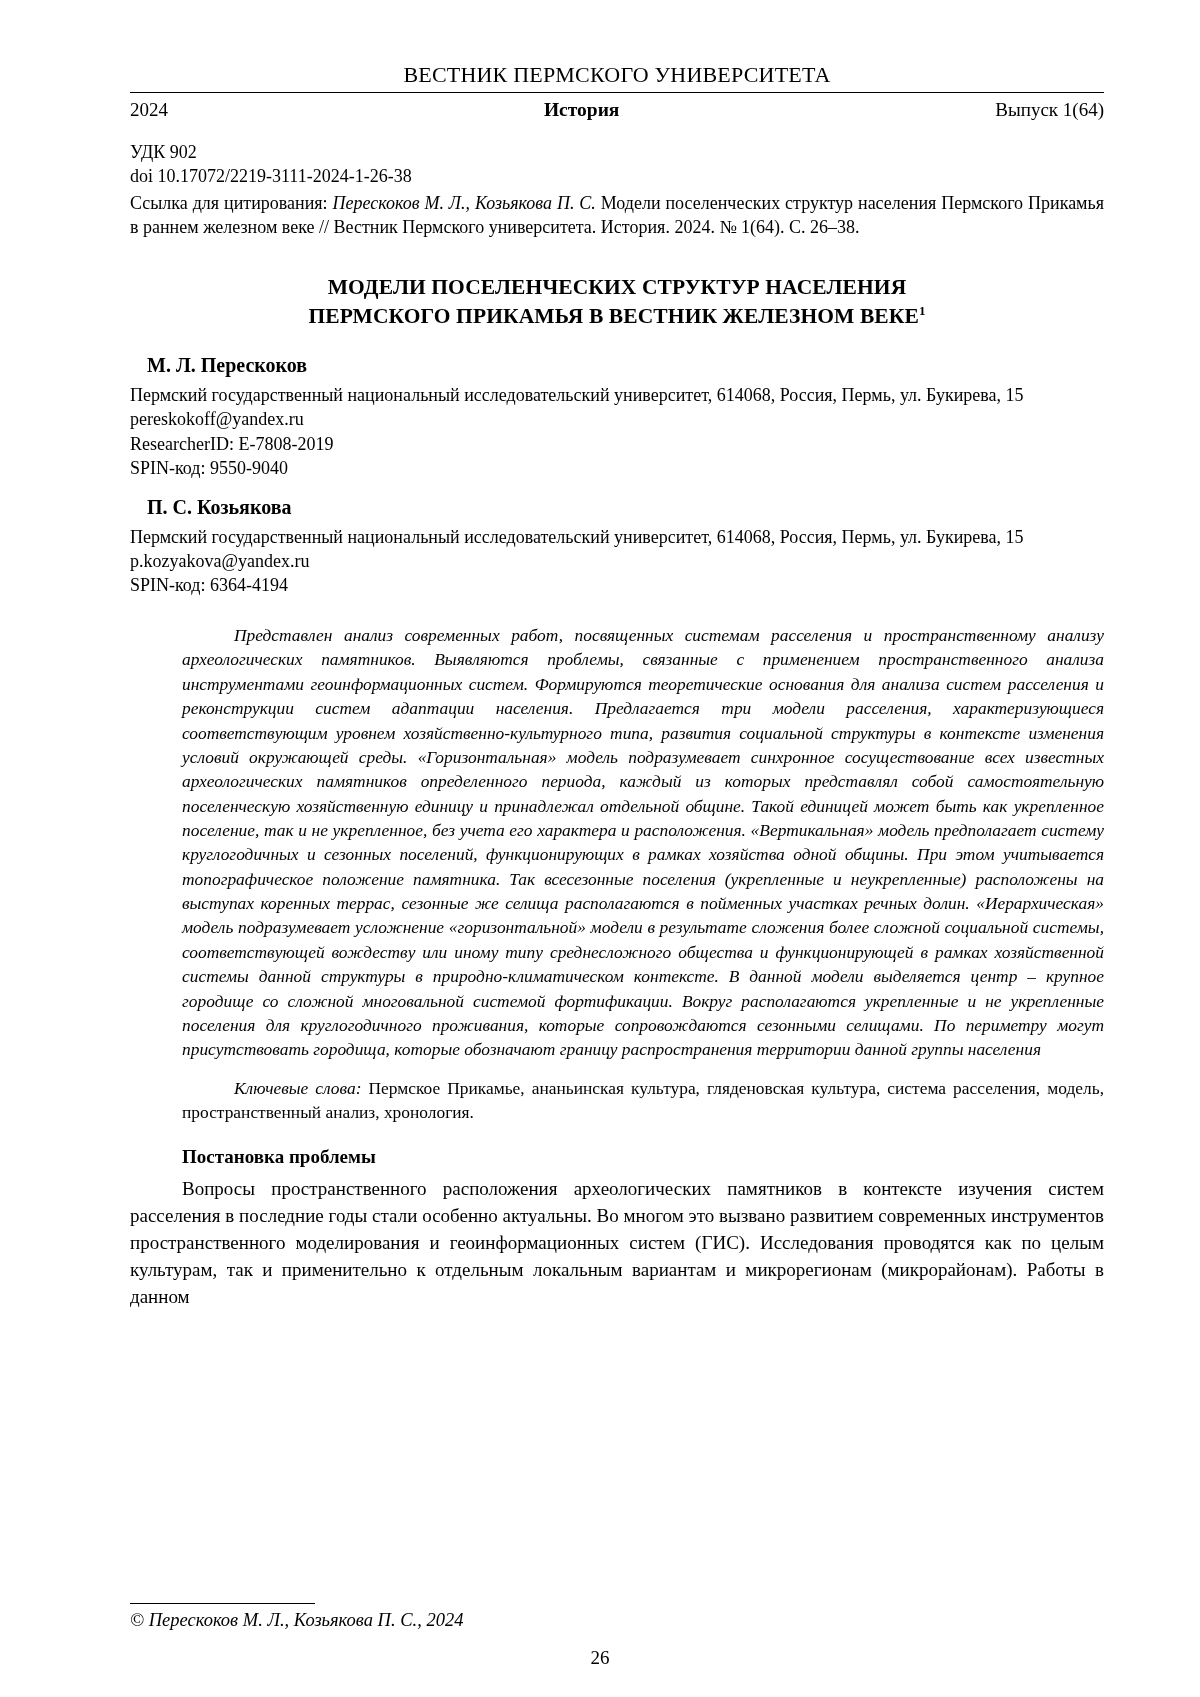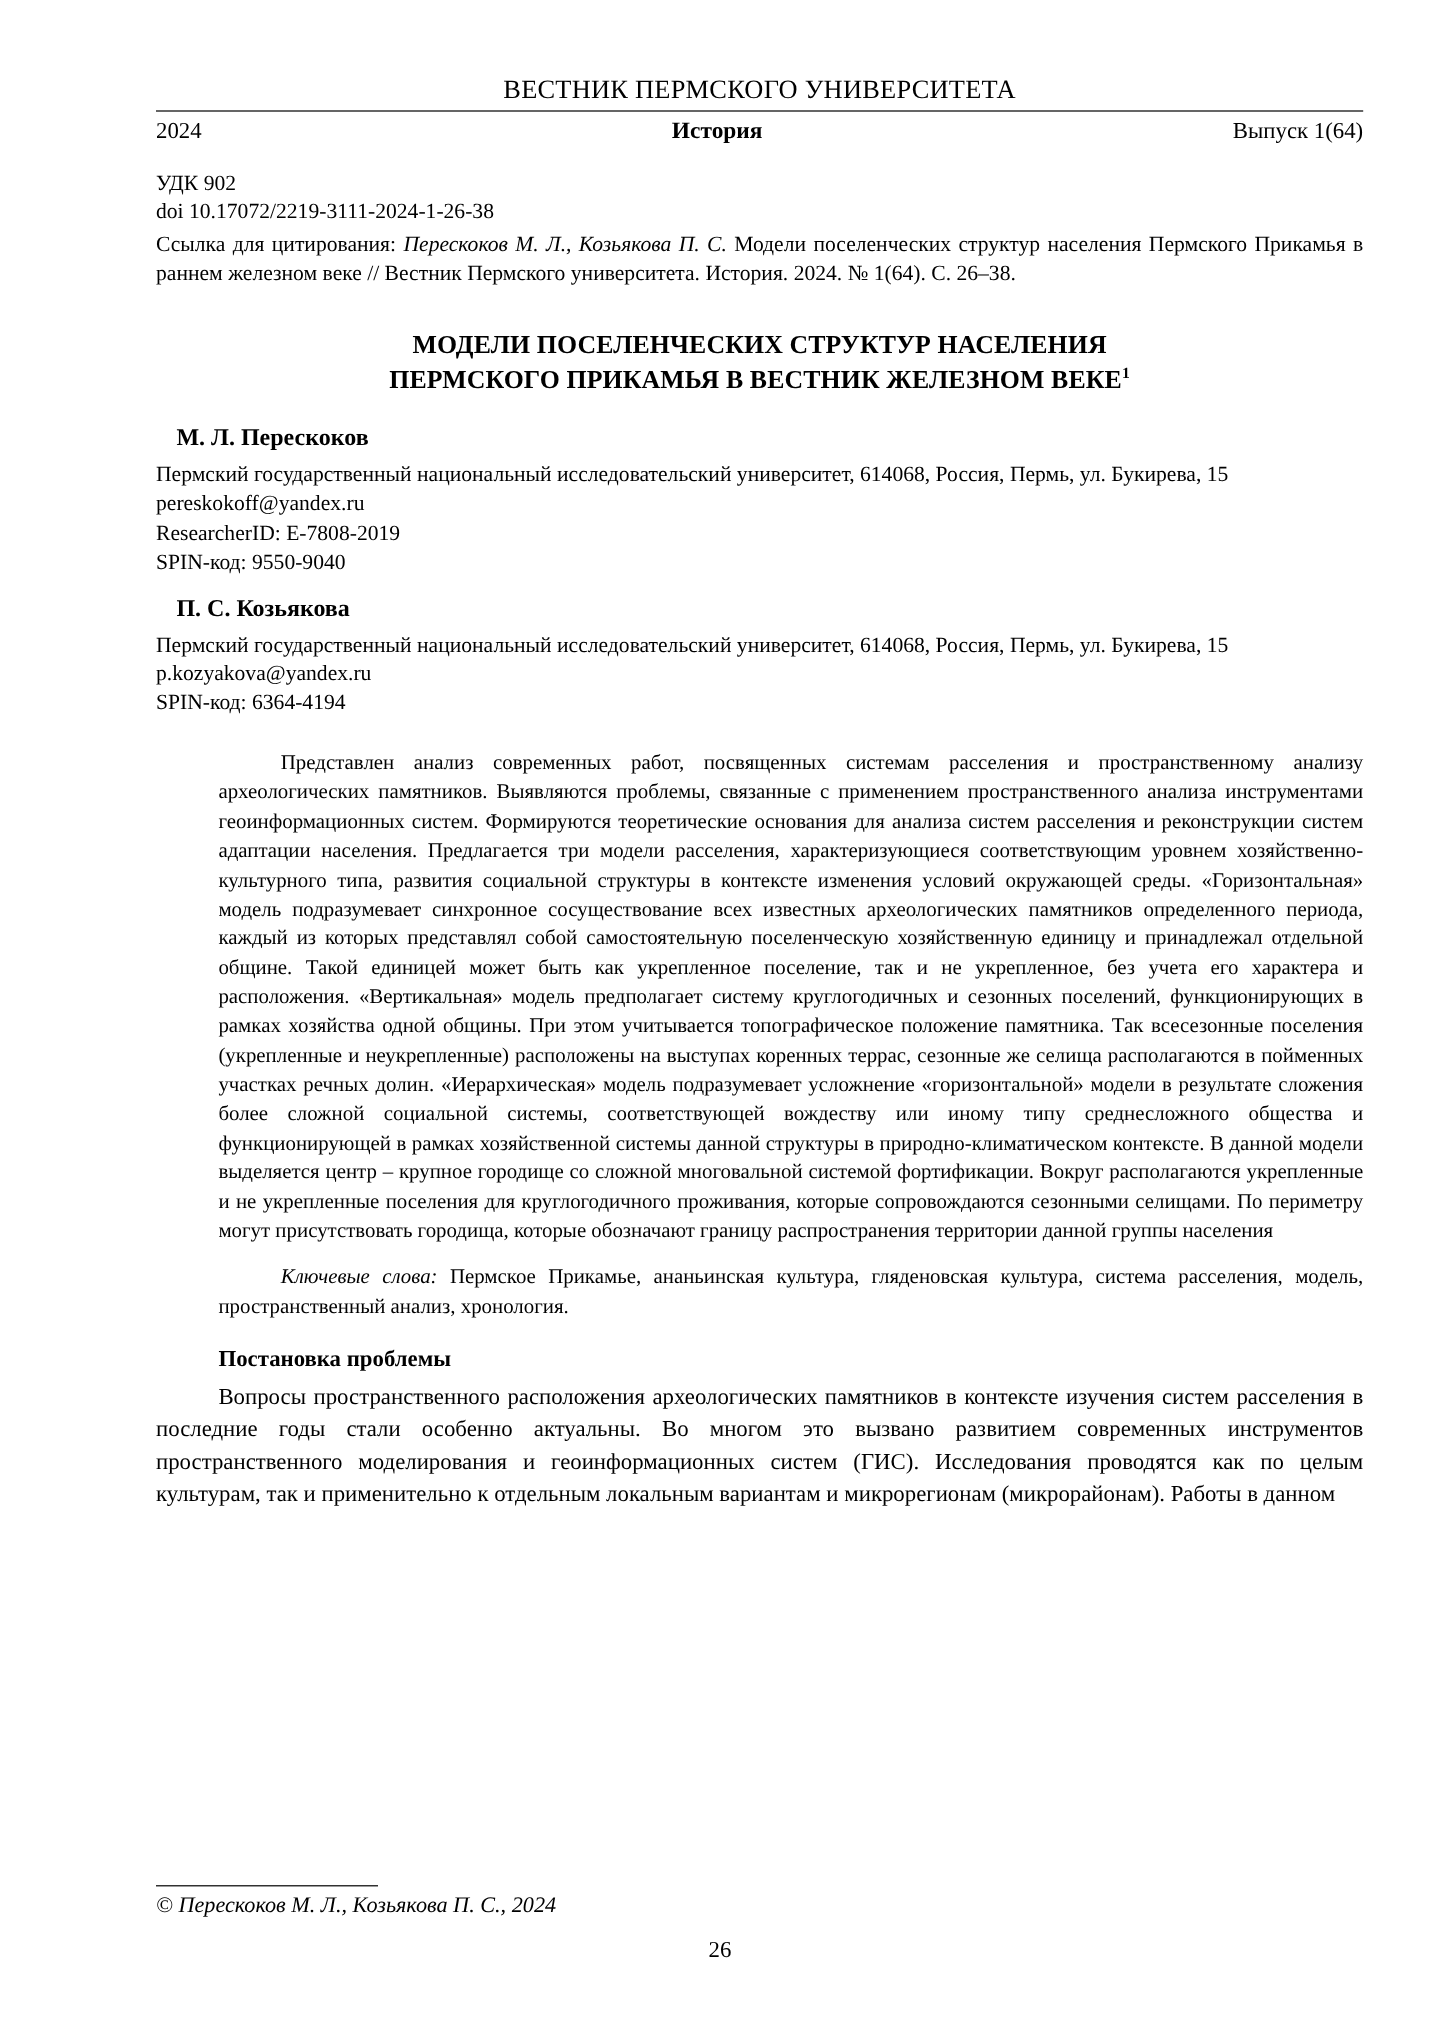--- a/index.html
+++ b/index.html
@@ -12,21 +12,21 @@
     height: 1697px;
     font-family: "Liberation Serif", serif;
     color: #000000;
     position: relative;
   }
   .page {
     position: relative;
     width: 1200px;
     height: 1697px;
     box-sizing: border-box;
-    padding: 62px 64px 0 130px;
+    padding: 62px 96px 0 130px;
   }
   .journal-title {
     text-align: center;
     font-size: 22px;
     letter-spacing: 0.2px;
     padding-bottom: 4px;
   }
   .header-rule {
     border-bottom: 1.6px solid #000;
     margin: 0 0 6px 0;
@@ -85,20 +85,21 @@
   }
   .affil-lines div {
     text-align: left;
   }
   .abstract {
     margin: 26px 0 0 52px;
     font-size: 17.4px;
     line-height: 1.40;
     text-align: justify;
     text-indent: 52px;
+    font-style: italic;
   }
   .keywords {
     margin: 14px 0 0 52px;
     font-size: 17.4px;
     line-height: 1.40;
     text-align: justify;
     text-indent: 52px;
   }
   .keywords .kw-label {
     font-style: italic;
@@ -126,21 +127,21 @@
   }
   .page-number {
     text-align: center;
     font-size: 19px;
     margin-top: 16px;
   }
   .footer-block {
     position: absolute;
     left: 130px;
     right: 130px;
-    bottom: 60px;
+    bottom: 28px;
   }
 </style>
 </head>
 <body>
 
 <div class="page">
 
   <div class="journal-title">ВЕСТНИК ПЕРМСКОГО УНИВЕРСИТЕТА</div>
   <div class="header-rule"></div>
 

